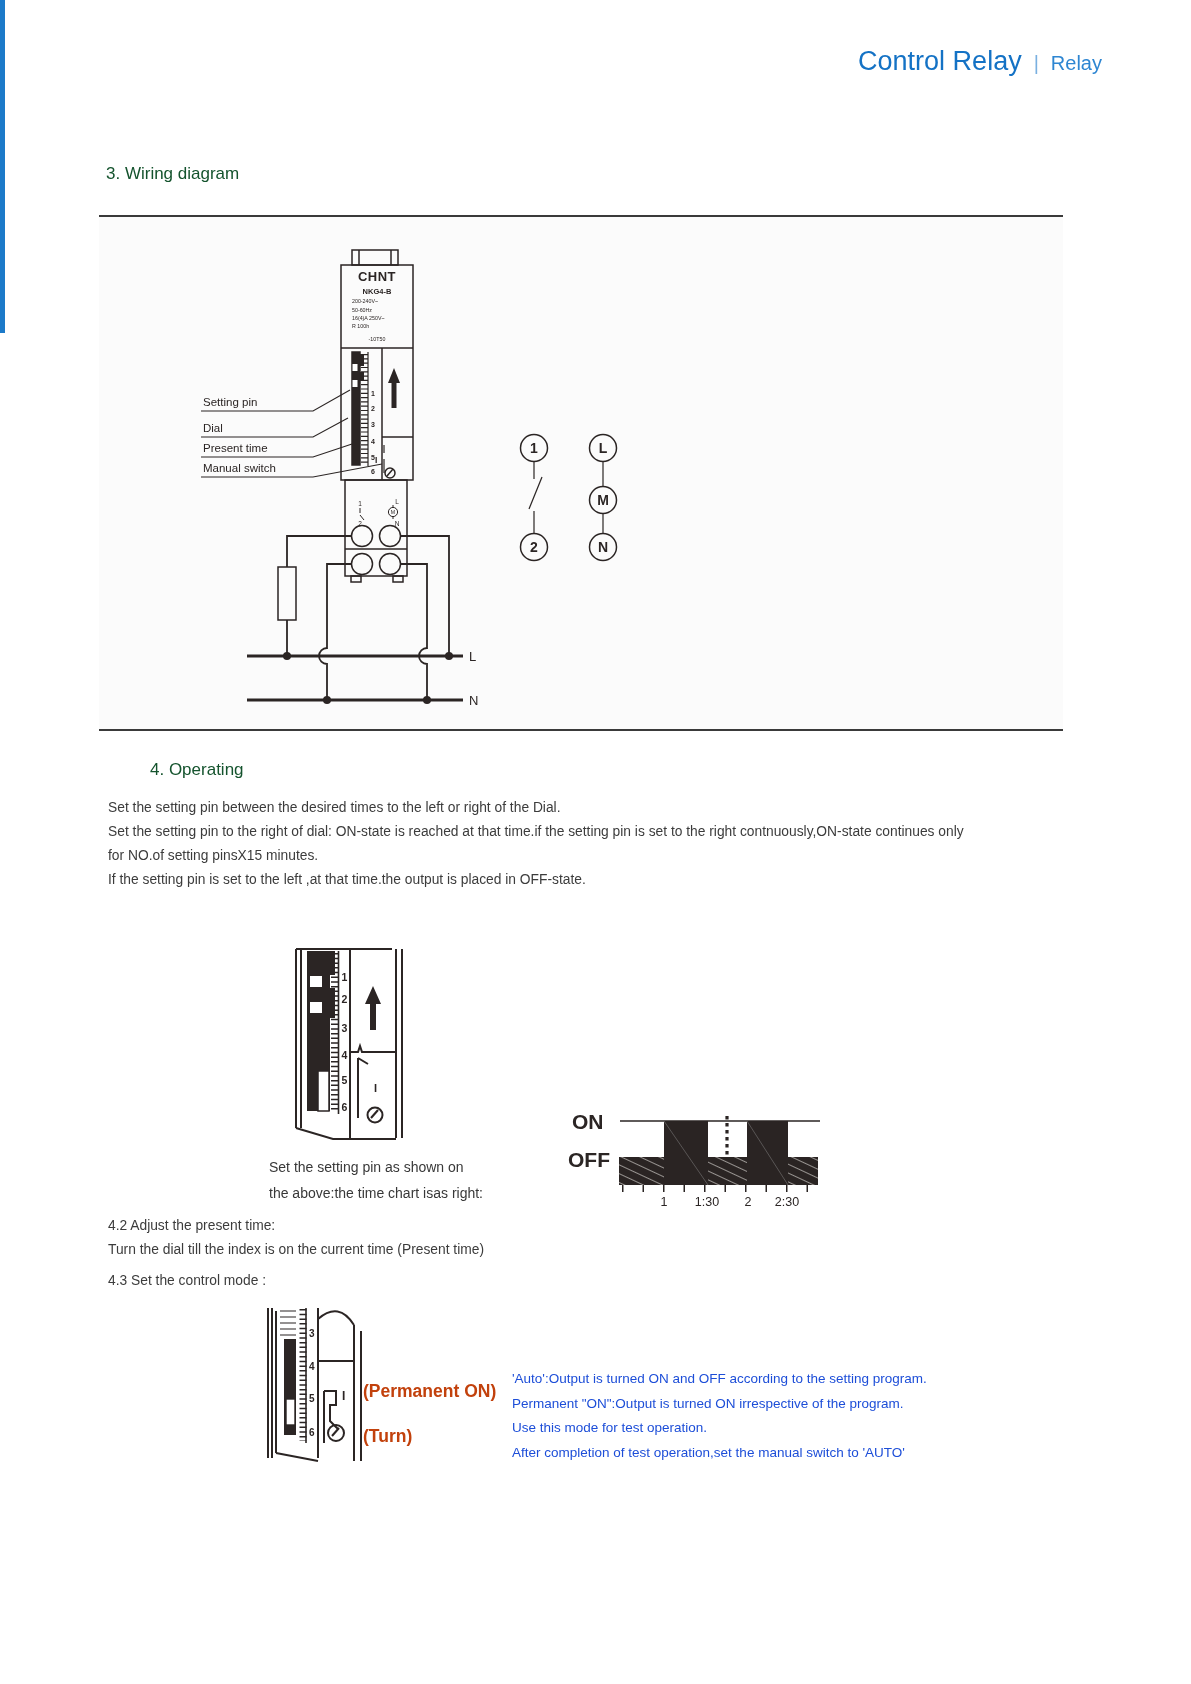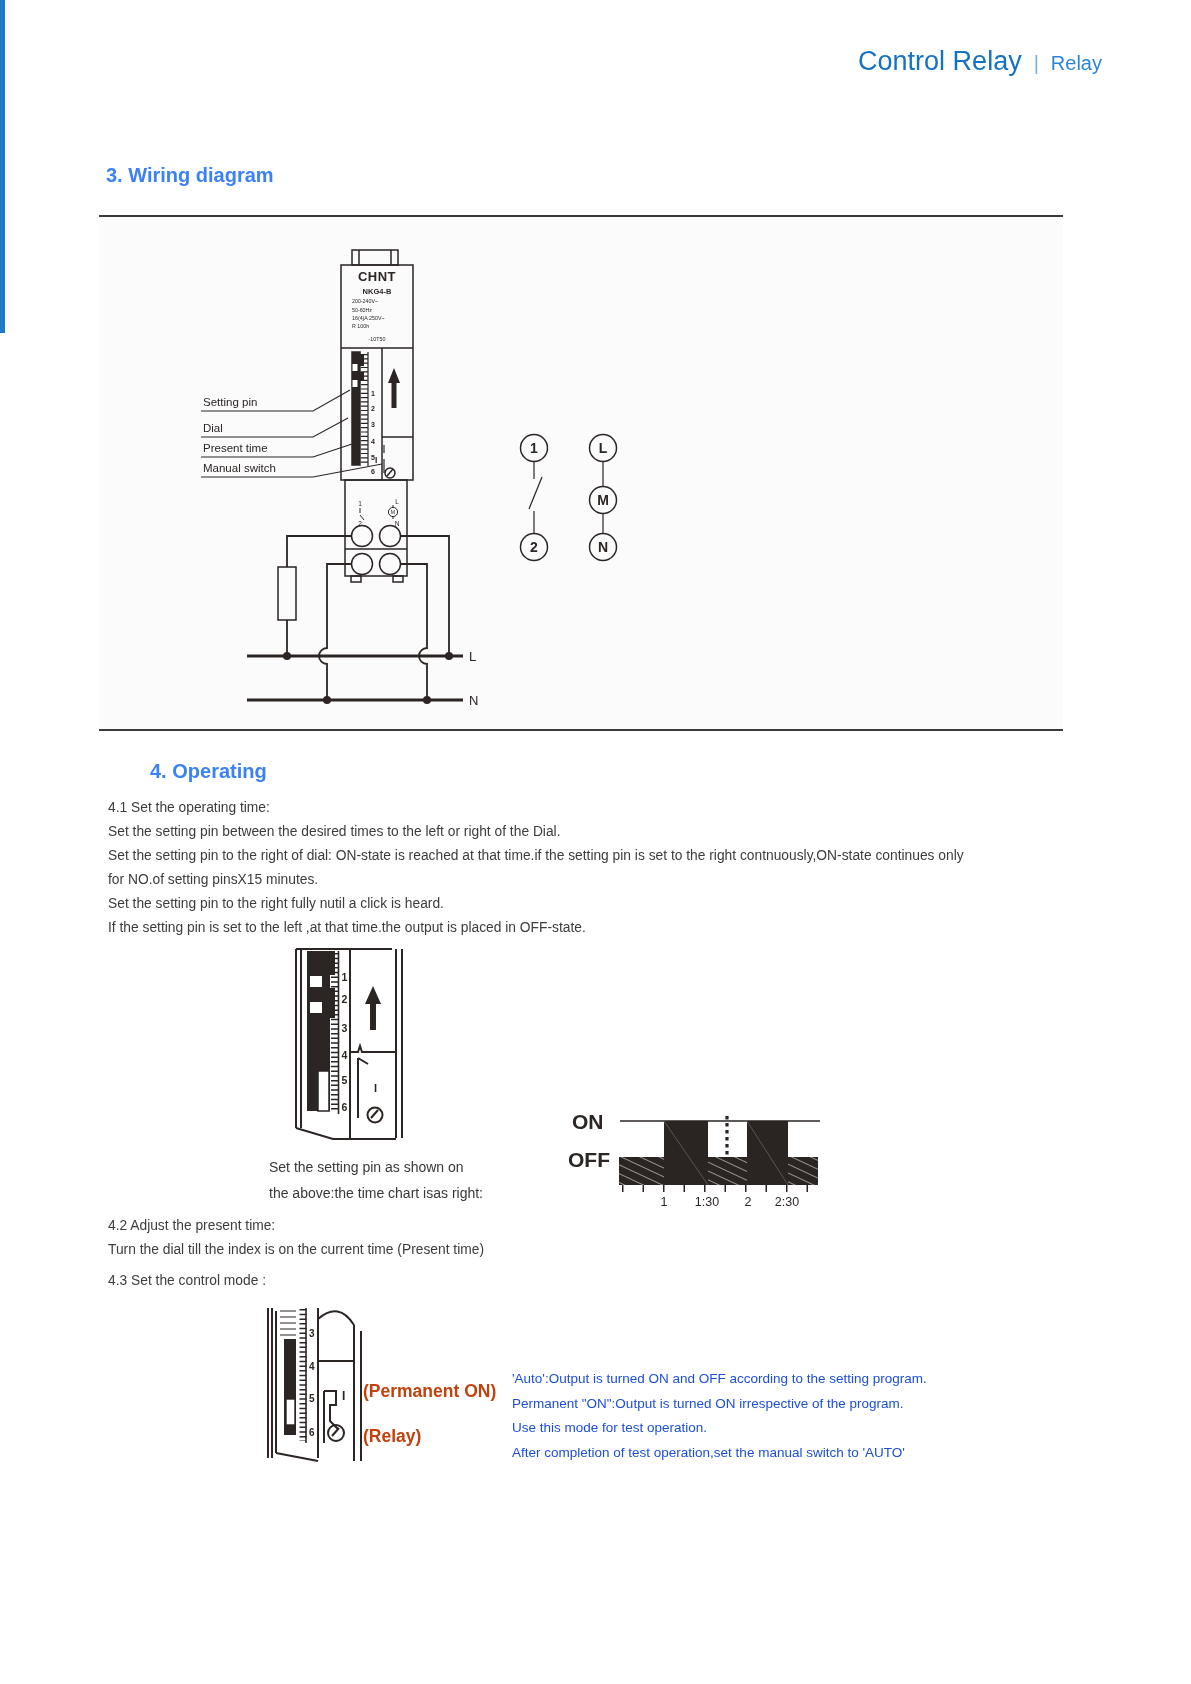--- a/index.html
+++ b/index.html
@@ -4,21 +4,21 @@
 <style>
   html,body{margin:0;padding:0;background:#e8e8e8;}
   #page{position:relative;width:1191px;height:1684px;background:#ffffff;overflow:hidden;
         font-family:"Liberation Sans",sans-serif;color:#3d3d3d;}
   .abs{position:absolute;}
   #edge-bar{left:0;top:0;width:5px;height:333px;background:#1c7ac9;}
   #header{top:46px;left:0;width:1102px;text-align:right;white-space:nowrap;}
   #header .t1{font-size:27px;color:#1472c5;font-weight:500;}
   #header .sep{font-size:20px;color:#7ab0e0;margin:0 12px;font-weight:300;}
   #header .t2{font-size:20px;color:#2e86d2;}
-  .sec-title{font-size:20px;font-weight:bold;color:#3b82f6;}
+  .sec-title{font-size:17px;font-weight:normal;color:#14532d;}
   .rule{left:99px;width:964px;height:2px;background:#3a3a3a;}
   #wiring-bg{left:99px;top:217px;width:964px;height:512px;background:#fbfbfb;}
   .body-text{font-size:13.8px;color:#3c3c3c;line-height:24px;}
   .cap-text{font-size:14px;color:#383838;line-height:25.5px;}
   .mode-label{font-size:17.5px;font-weight:bold;color:#c2410c;}
   .mode-note{font-size:13.5px;color:#1d4ed8;line-height:24.5px;}
   svg{display:block;}
   svg text{font-family:"Liberation Sans",sans-serif;fill:#2b2524;}
   .chart-state{font-size:21px;font-weight:bold;}
 </style>
@@ -140,25 +140,23 @@
     <text x="504" y="288" font-size="14" font-weight="bold" text-anchor="middle">M</text>
     <text x="435" y="335" font-size="14" font-weight="bold" text-anchor="middle">2</text>
     <text x="504" y="335" font-size="14" font-weight="bold" text-anchor="middle">N</text>
   </svg>
 
   <div class="abs rule" style="top:729px;"></div>
 
   <div class="abs sec-title" style="left:106px;top:760px;margin-left:44px;">4. Operating</div>
 
   <div class="abs body-text" style="left:108px;top:796px;width:900px;">
-    <div>4.1 Set the operating time:</div>
     <div>Set the setting pin between the desired times to the left or right of the Dial.</div>
     <div>Set the setting pin to the right of dial: ON-state is reached at that time.if the setting pin is set to the right contnuously,ON-state continues only</div>
     <div>for NO.of setting pinsX15 minutes.</div>
-    <div>Set the setting pin to the right fully nutil a click is heard.</div>
     <div>If the setting pin is set to the left ,at that time.the output is placed in OFF-state.</div>
   </div>
 
   <svg class="abs" style="left:288px;top:946px;" width="118" height="196" viewBox="0 0 118 196">
     <g stroke="#2b2524" fill="none" stroke-width="2">
       <line x1="8" y1="3" x2="104" y2="3"></line>
       <line x1="8" y1="3" x2="8" y2="182"></line>
         <line x1="13" y1="3" x2="13" y2="182"></line>
       <rect x="19" y="5" width="23" height="160" fill="#2b2524" stroke="none"></rect>
       <rect x="42" y="5" width="5" height="24" fill="#2b2524" stroke="none"></rect>
@@ -240,21 +238,21 @@
       <path d="M16,150 L58,158"></path>
     </g>
     <text x="49" y="34" font-size="10" font-weight="bold">3</text>
     <text x="49" y="67" font-size="10" font-weight="bold">4</text>
     <text x="49" y="99" font-size="10" font-weight="bold">5</text>
     <text x="49" y="133" font-size="10" font-weight="bold">6</text>
     <text x="82" y="97" font-size="12" font-weight="bold">I</text>
   </svg>
 
   <div class="abs mode-label" style="left:363px;top:1381px;">(Permanent ON)</div>
-  <div class="abs mode-label" style="left:363px;top:1426px;">(Relay)</div>
+  <div class="abs mode-label" style="left:363px;top:1426px;">(Turn)</div>
 
   <div class="abs mode-note" style="left:512px;top:1367px;width:480px;">
     <div>'Auto':Output is turned ON and OFF according to the setting program.</div>
     <div>Permanent "ON":Output is turned ON irrespective of the program.</div>
     <div>Use this mode for test operation.</div>
     <div>After completion of test operation,set the manual switch to 'AUTO'</div>
   </div>
 
 </div>
 

